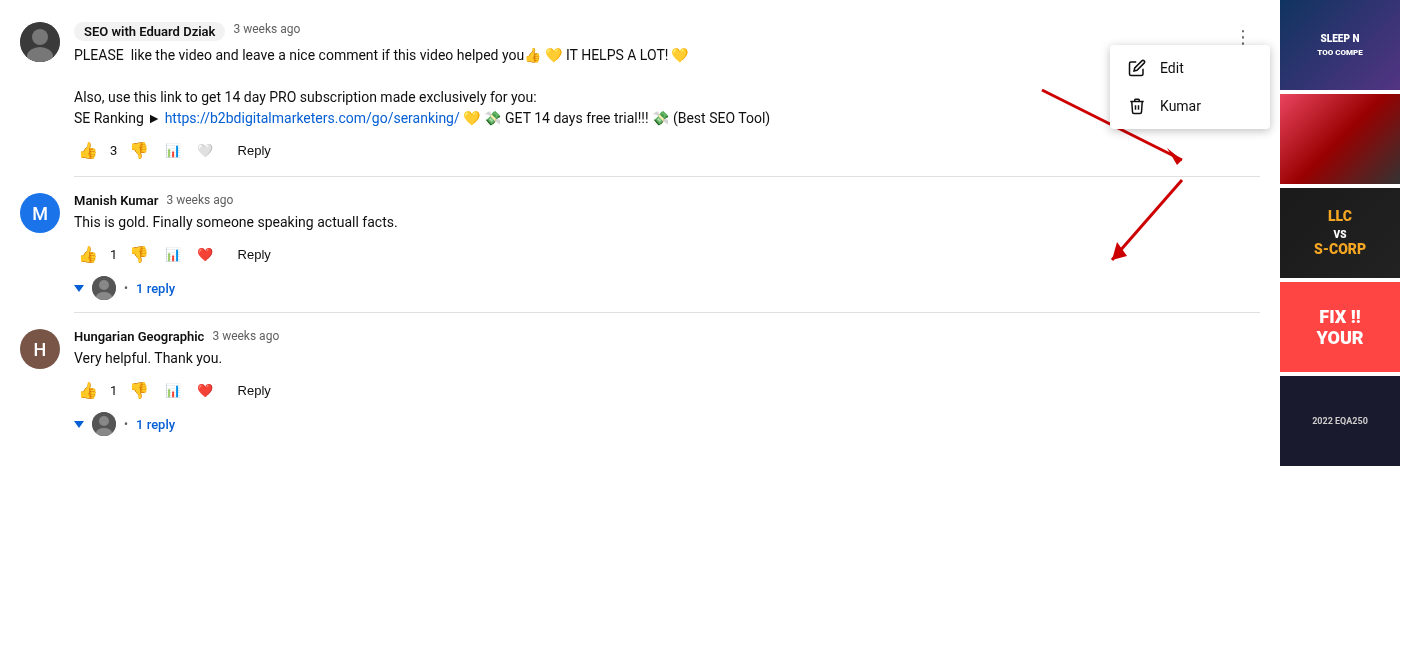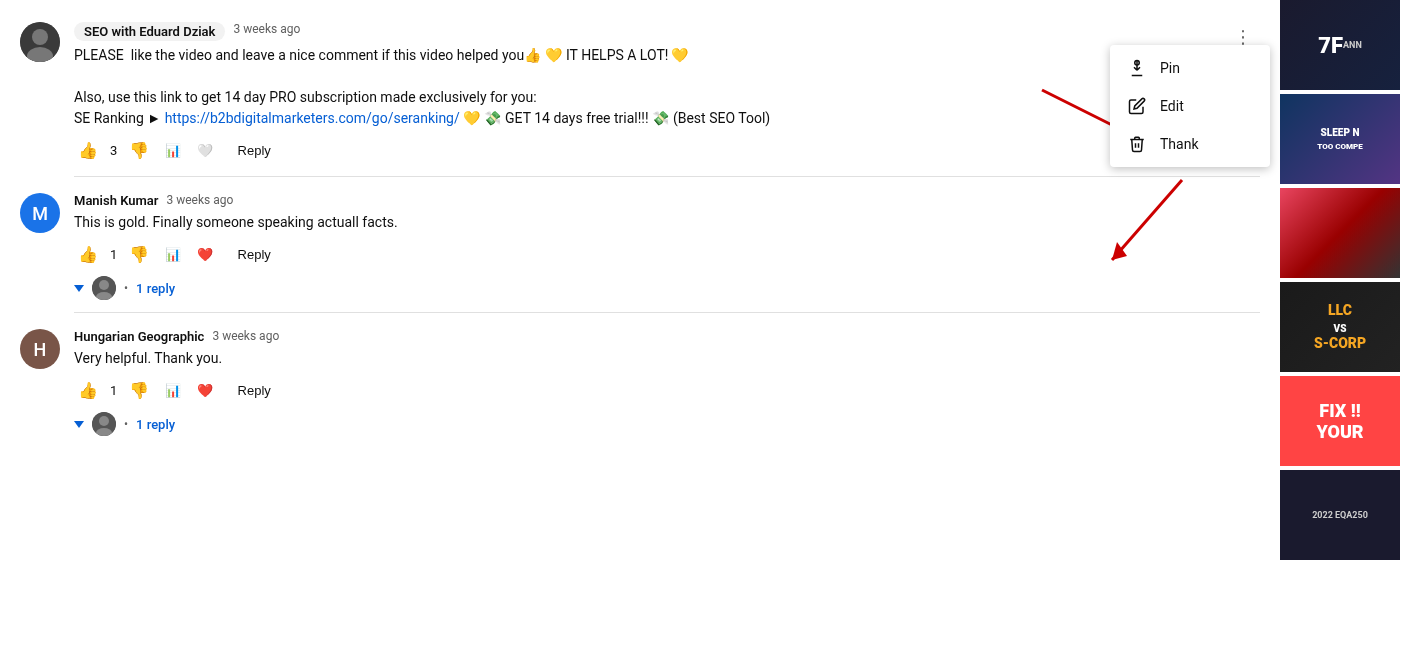--- a/index.html
+++ b/index.html
@@ -335,45 +335,36 @@
           <button class="reply-btn">Reply</button>
         </div>
       </div>
 
       <button class="more-btn" style="position:relative; top:0; right:0; align-self:flex-start;">⋮</button>
 
       <div class="context-menu" style="position:absolute; right:-10px; top:35px;">
         <div class="context-menu-item">
           <span class="menu-icon">
             <svg width="18" height="18" viewBox="0 0 24 24" fill="none" stroke="#0f0f0f" stroke-width="2">
-              <path d="M12 2L12 15M12 15L8 11M12 15L16 11M5 22h14"></path>
-              <circle cx="12" cy="5" r="3"></circle>
-            </svg>
-          </span>
-          <span>Pin</span>
-        </div>
-        <div class="context-menu-item">
-          <span class="menu-icon">
-            <svg width="18" height="18" viewBox="0 0 24 24" fill="none" stroke="#0f0f0f" stroke-width="2">
               <path d="M11 4H4a2 2 0 0 0-2 2v14a2 2 0 0 0 2 2h14a2 2 0 0 0 2-2v-7"></path>
               <path d="M18.5 2.5a2.121 2.121 0 0 1 3 3L12 15l-4 1 1-4 9.5-9.5z"></path>
             </svg>
           </span>
           <span>Edit</span>
         </div>
         <div class="context-menu-item">
           <span class="menu-icon">
             <svg width="18" height="18" viewBox="0 0 24 24" fill="none" stroke="#0f0f0f" stroke-width="2">
               <polyline points="3 6 5 6 21 6"></polyline>
               <path d="M19 6l-1 14a2 2 0 0 1-2 2H8a2 2 0 0 1-2-2L5 6"></path>
               <path d="M10 11v6M14 11v6"></path>
               <path d="M9 6V4a1 1 0 0 1 1-1h4a1 1 0 0 1 1 1v2"></path>
             </svg>
           </span>
-          <span>Thank</span>
+          <span>Kumar</span>
         </div>
       </div>
     </div>
 
     <div class="divider-line"></div>
 
     <div class="comment-block">
       <div class="avatar-letter avatar-m">M</div>
       <div class="comment-body">
         <div class="comment-header">
@@ -463,26 +454,20 @@
     <polygon points="220,100 205,88 215,105" fill="#cc0000"></polygon>
 
     <line x1="220" y1="120" x2="150" y2="200" stroke="#cc0000" stroke-width="3"></line>
     <polygon points="150,200 155,182 165,196" fill="#cc0000"></polygon>
   </svg>
 
 </div>
 
 <div class="right-sidebar">
   <div class="sidebar-thumb">
-    <div class="thumb-bg thumb-1">
-      <span style="font-size:22px; font-weight:900; color:#fff;">7F<br></span>
-      <span style="font-size:9px; color:#ccc;">ANN</span>
-    </div>
-  </div>
-  <div class="sidebar-thumb">
     <div class="thumb-bg thumb-2">
       <div style="font-size:10px; font-weight:900; line-height:1.3;">SLEEP N<br><span style="font-size:8px;">TOO COMPE</span></div>
     </div>
   </div>
   <div class="sidebar-thumb">
     <div class="thumb-bg thumb-3" style="background: linear-gradient(135deg, #e94560 0%, #900 50%, #333 100%);">
     </div>
   </div>
   <div class="sidebar-thumb">
     <div class="thumb-bg thumb-4" style="background: linear-gradient(135deg, #1a1a1a, #222); color: #f5a623;">

